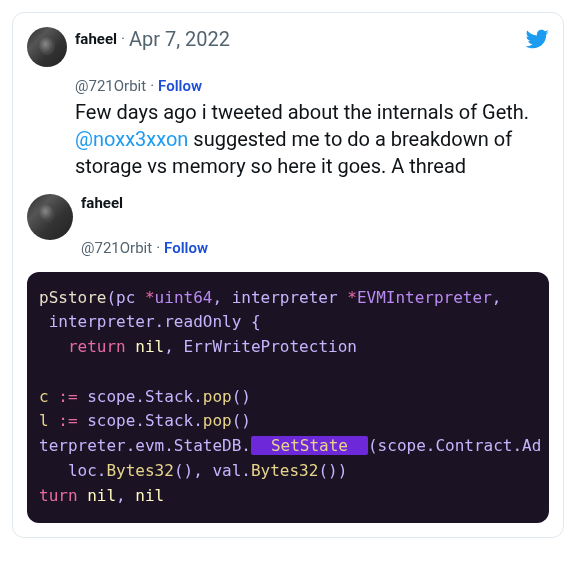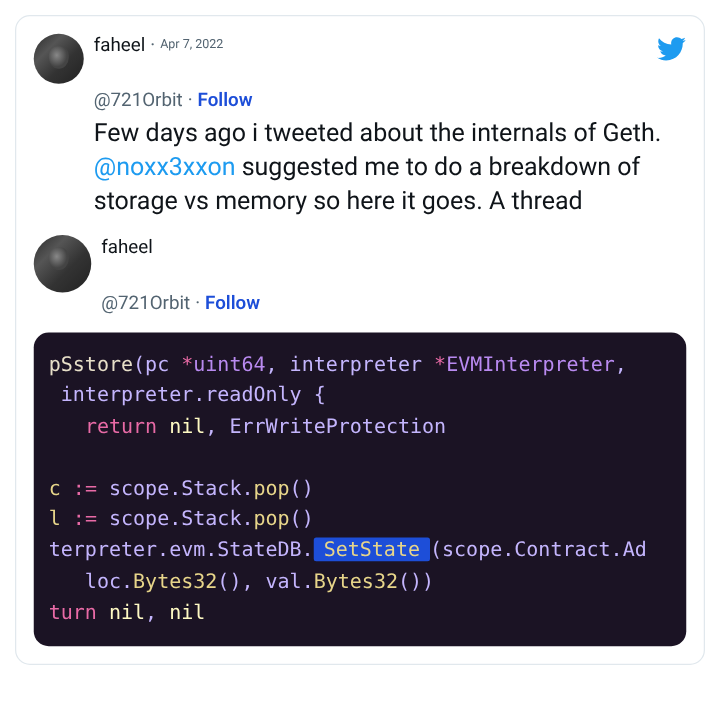--- a/index.html
+++ b/index.html
@@ -38,23 +38,23 @@
       width: 16px; height: 18px;
       background: radial-gradient(ellipse at 40% 40%, #888 0%, #444 60%);
       border-radius: 40% 40% 50% 50%;
     }
     .avatar-large {
       width: 46px;
       height: 46px;
     }
     .user-info { display: flex; flex-direction: column; line-height: 1.2; flex: 1; }
     .name-line { display: flex; align-items: center; gap: 4px; flex-wrap: wrap; }
-    .display-name { font-weight: 400; font-size: 15px; color: #0f1419; }
+    .display-name { font-weight: 700; font-size: 15px; color: #0f1419; }
     .dot { color: #536471; font-size: 15px; }
-    .date-inline { color: #536471; font-size: 10px; text-align: center; }
+    .date-inline { color: #536471; font-size: 20px; text-align: center; }
     .handle-line { display: flex; align-items: center; gap: 4px; font-size: 15px; margin-top: 26px; }
     .handle { color: #536471; }
     .follow-link { color: #1d4ed8; font-weight: 600; }
     .bird-icon { position: absolute; top: 0; right: 0; color: #1d9bf0; }
     .bird-icon svg { width: 24px; height: 24px; fill: #1d9bf0; }
     .quoted-body {
       font-size: 20px;
       line-height: 1.35;
       margin-top: 4px;
       margin-left: 48px;
@@ -83,21 +83,21 @@
       overflow: hidden;
       white-space: pre;
     }
     .tok-fn { color: #e7dfc8; }
     .tok-type { color: #b98af0; }
     .tok-kw { color: #e86aa6; }
     .tok-kw2 { color: #fef9c3; }
     .tok-method { color: #e7d58a; }
     .tok-punct { color: #c4b5fd; }
     .tok-var { color: #e7d58a; }
-    .tok-hl { background: #1d4ed8; padding: 0 8px; border-radius: 2px; }
+    .tok-hl { background: #6d28d9; padding: 0 20px; border-radius: 2px; }
   </style>
 </head>
 <body>
 
 <div class="tweet-container">
 
   <div class="tweet-header">
     <div class="avatar"></div>
     <div class="user-info">
       <div class="name-line">

